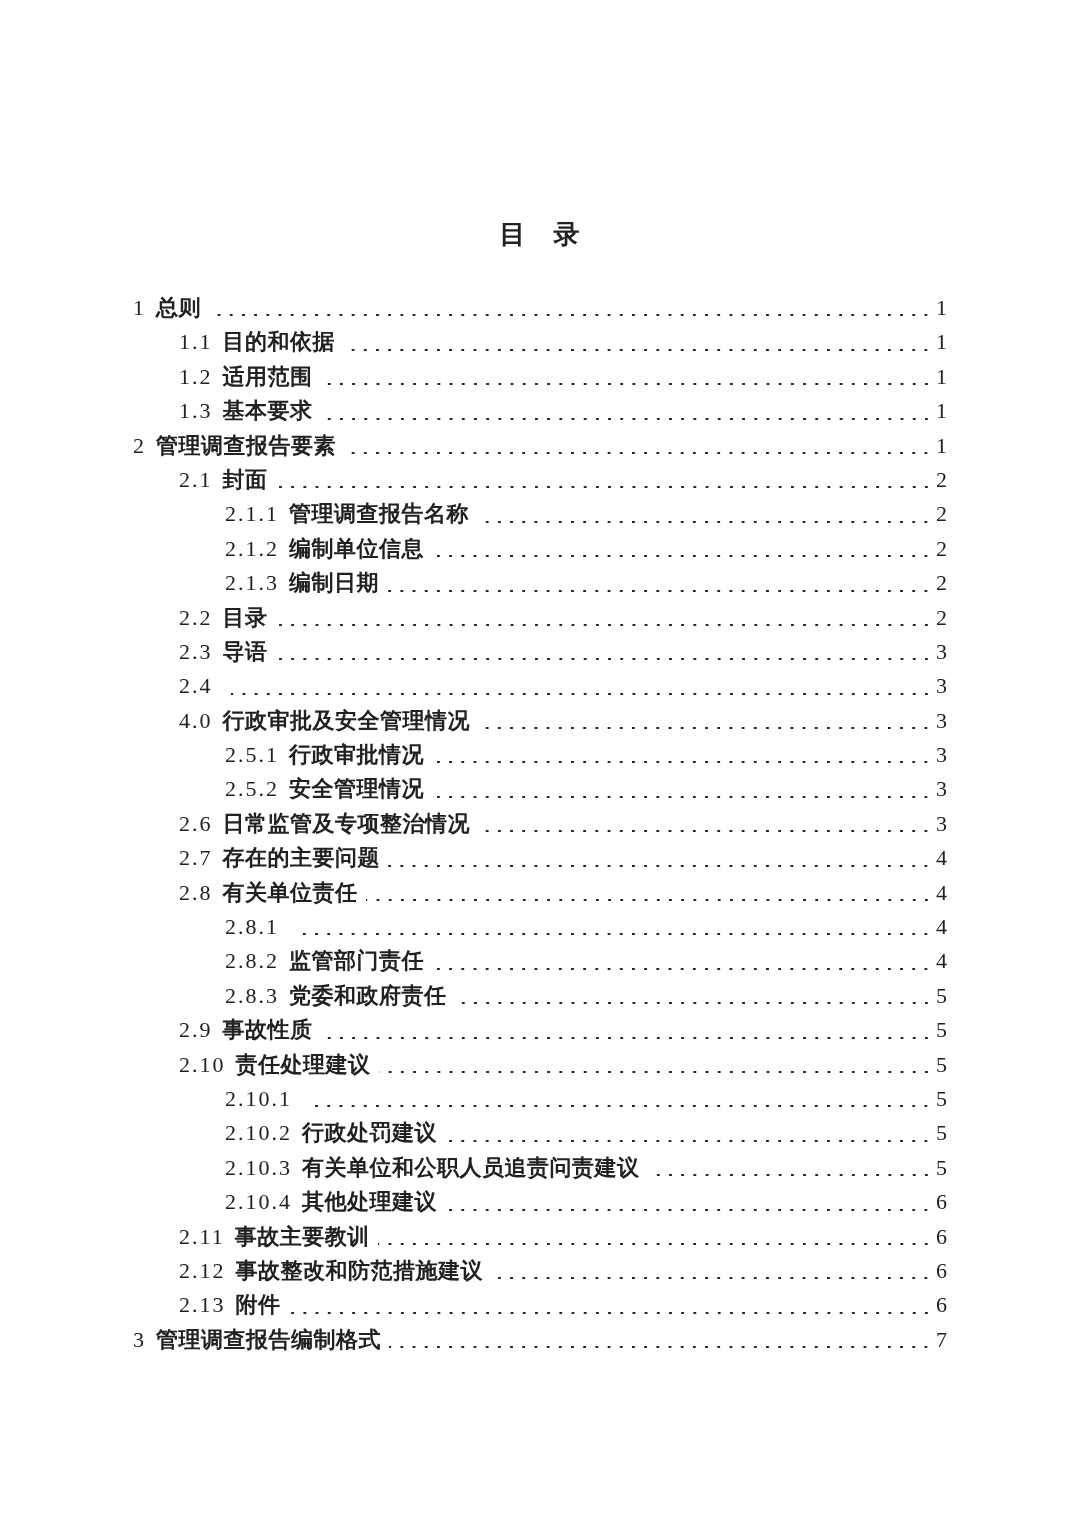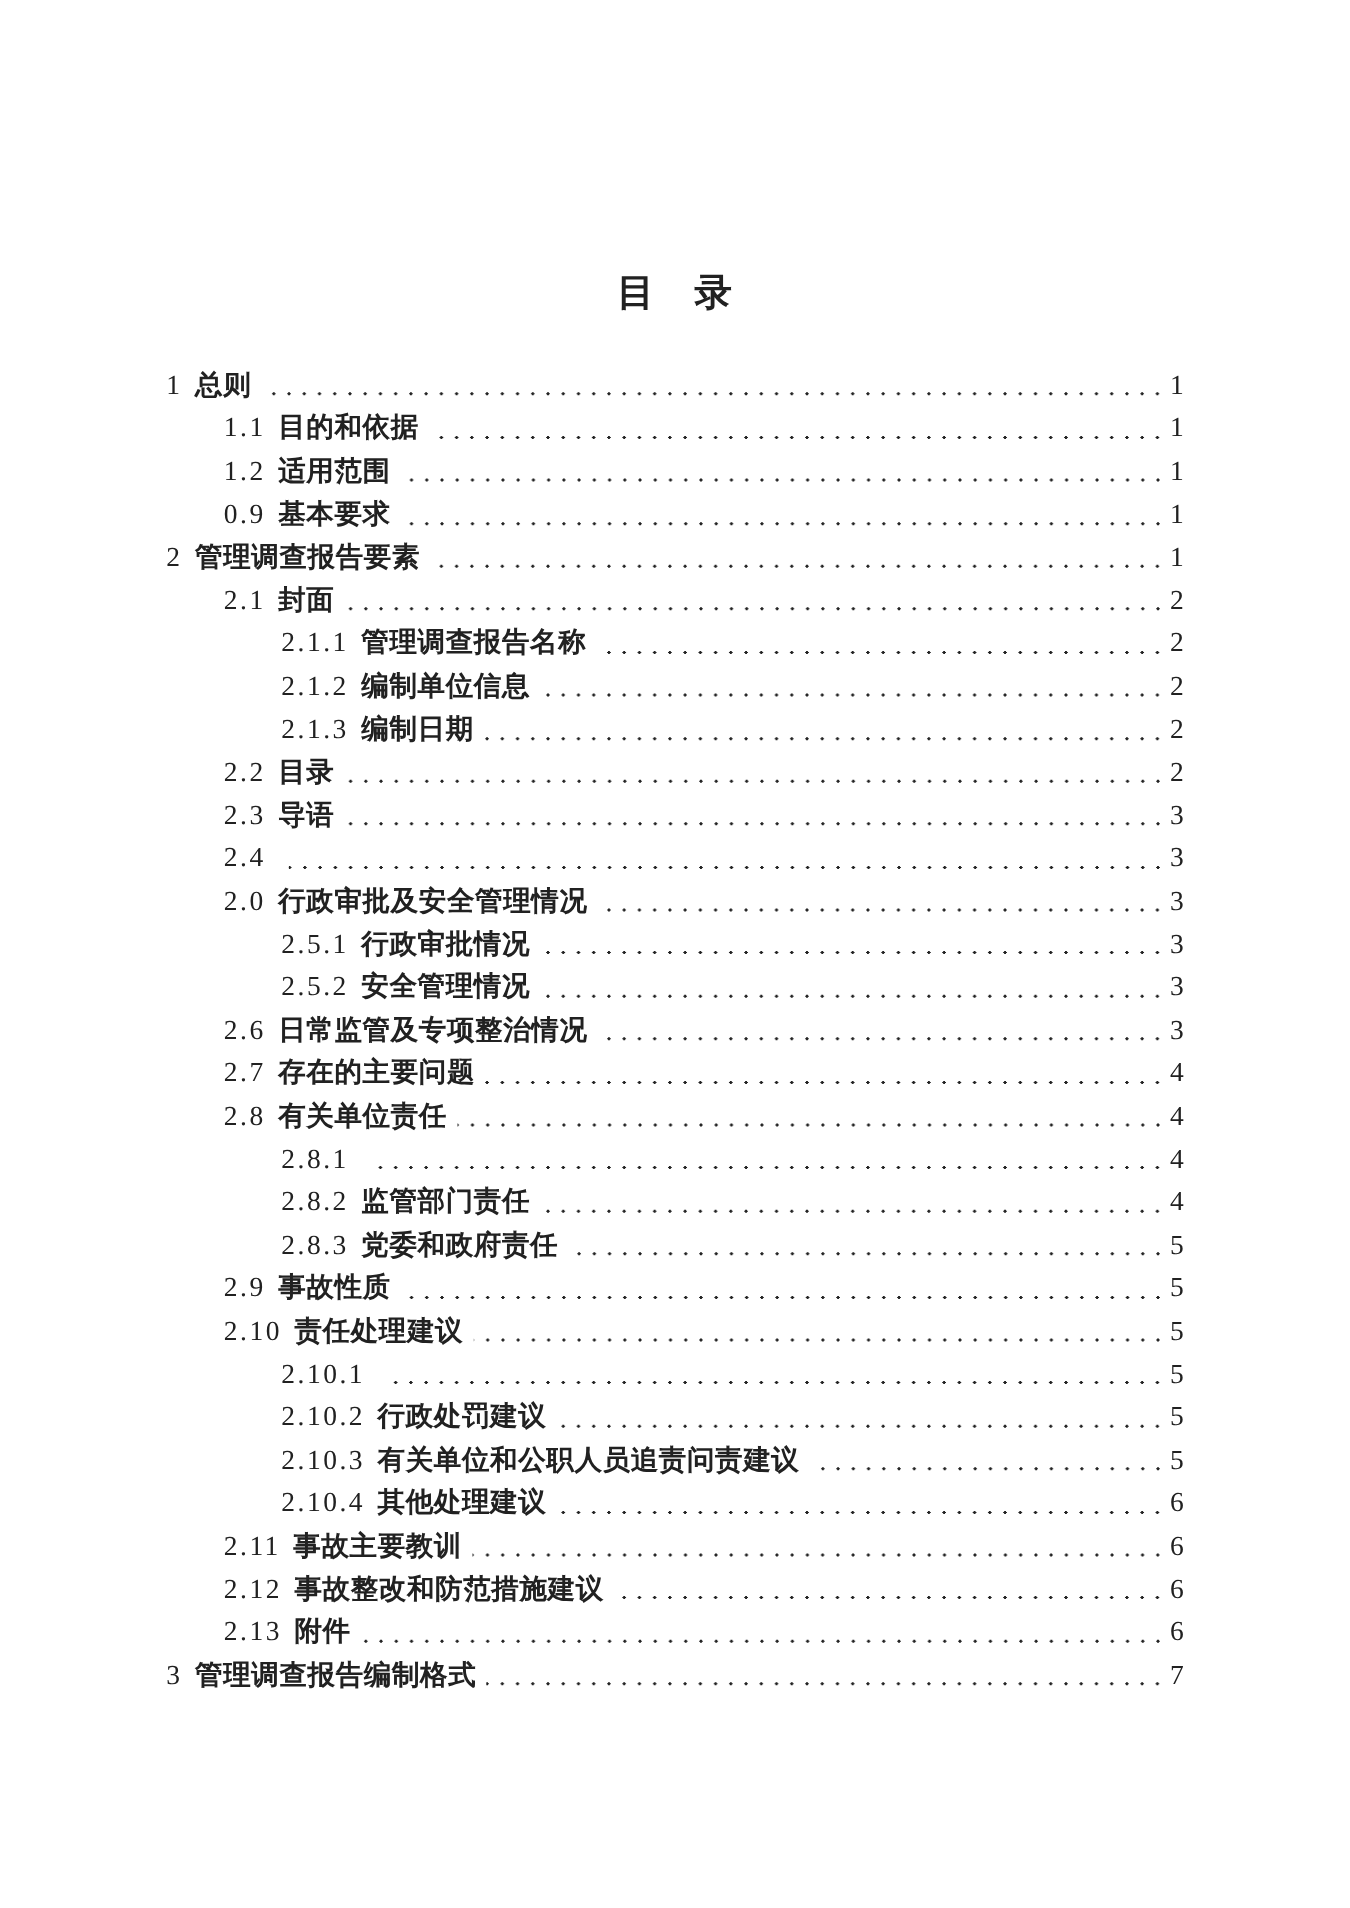--- a/index.html
+++ b/index.html
@@ -16,21 +16,21 @@
     font-family: "Liberation Serif", "DejaVu Serif", serif;
     color: #212121;
   }
   .doc-title {
     position: absolute;
     top: 218px;
     left: 0;
     width: 100%;
     margin: 0;
     text-align: center;
-    font-size: 30px;
+    font-size: 26px;
     line-height: 34px;
     font-weight: bold;
     letter-spacing: 1px;
     white-space: pre;
   }
   .toc {
     position: absolute;
     top: 291px;
     left: 133px;
     width: 814px;
@@ -89,21 +89,21 @@
     <span class="leader"></span>
     <span class="pagenum">1</span>
   </div>
       <div class="toc-row level-2">
     <span class="entry-num">1.2</span>
     <span class="entry-title">适用范围</span>
     <span class="leader"></span>
     <span class="pagenum">1</span>
   </div>
       <div class="toc-row level-2">
-    <span class="entry-num">0.9</span>
+    <span class="entry-num">1.3</span>
     <span class="entry-title">基本要求</span>
     <span class="leader"></span>
     <span class="pagenum">1</span>
   </div>
       <div class="toc-row level-1">
     <span class="entry-num">2</span>
     <span class="entry-title">管理调查报告要素</span>
     <span class="leader"></span>
     <span class="pagenum">1</span>
   </div>
@@ -142,21 +142,21 @@
     <span class="entry-title">导语</span>
     <span class="leader"></span>
     <span class="pagenum">3</span>
   </div>
       <div class="toc-row level-2">
     <span class="entry-num">2.4</span>
     <span class="leader"></span>
     <span class="pagenum">3</span>
   </div>
       <div class="toc-row level-2">
-    <span class="entry-num">2.0</span>
+    <span class="entry-num">4.0</span>
     <span class="entry-title">行政审批及安全管理情况</span>
     <span class="leader"></span>
     <span class="pagenum">3</span>
   </div>
       <div class="toc-row level-3">
     <span class="entry-num">2.5.1</span>
     <span class="entry-title">行政审批情况</span>
     <span class="leader"></span>
     <span class="pagenum">3</span>
   </div>

